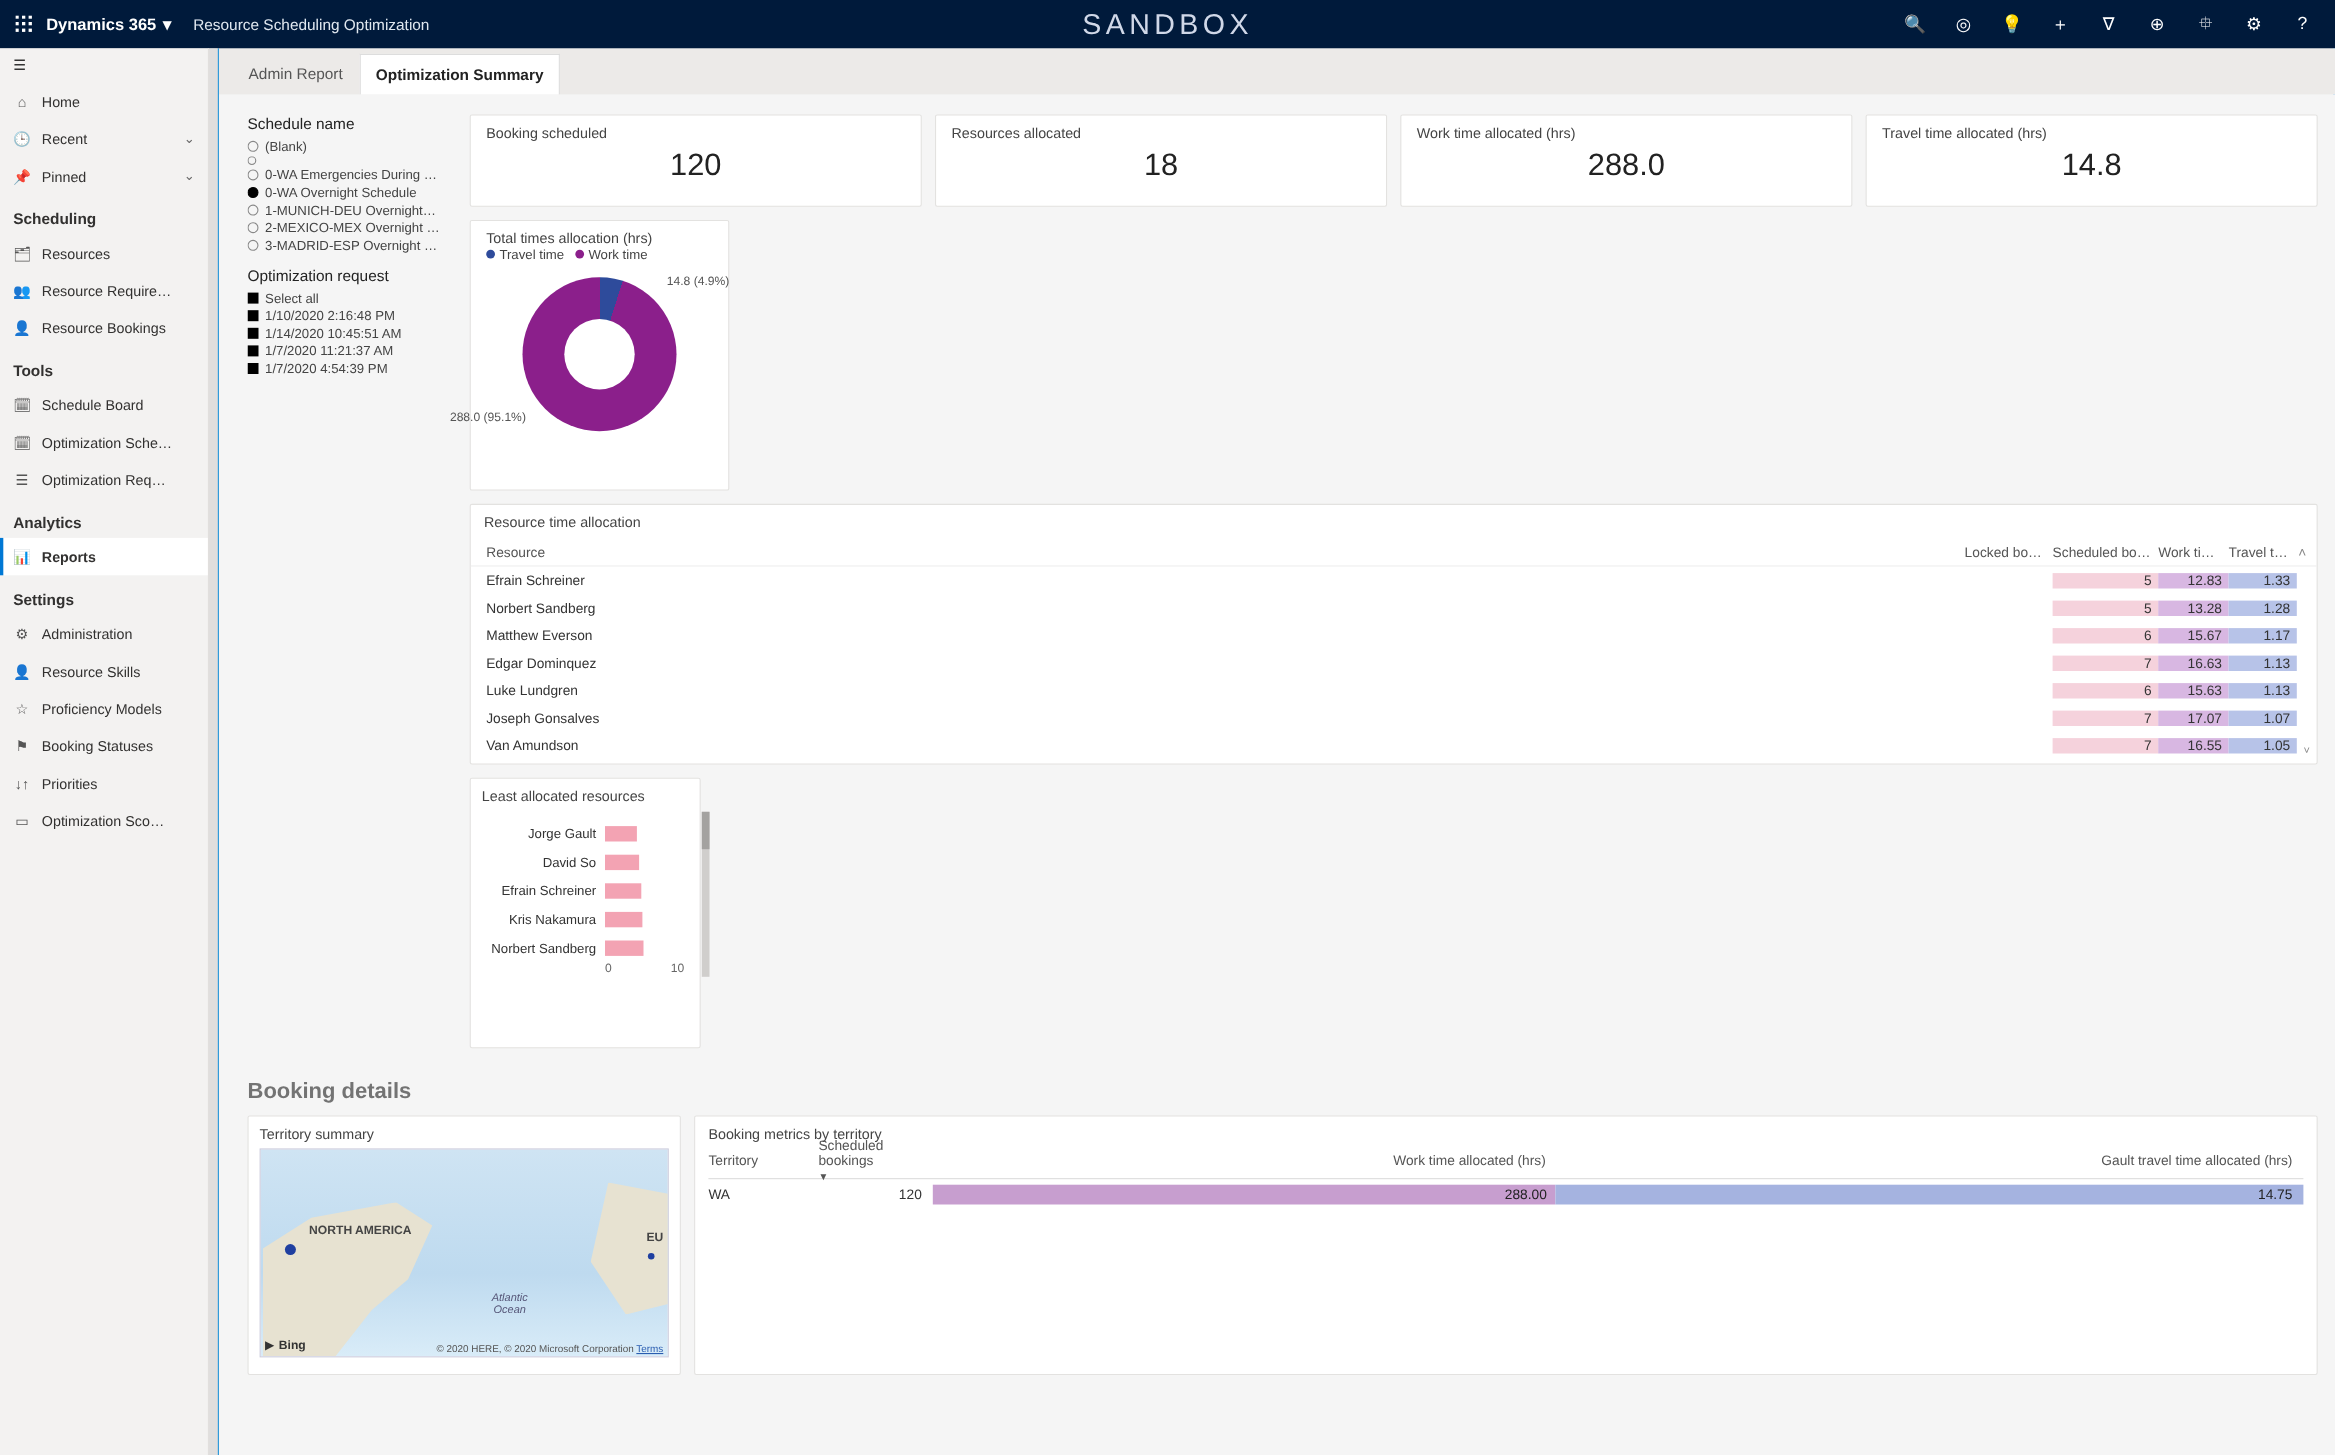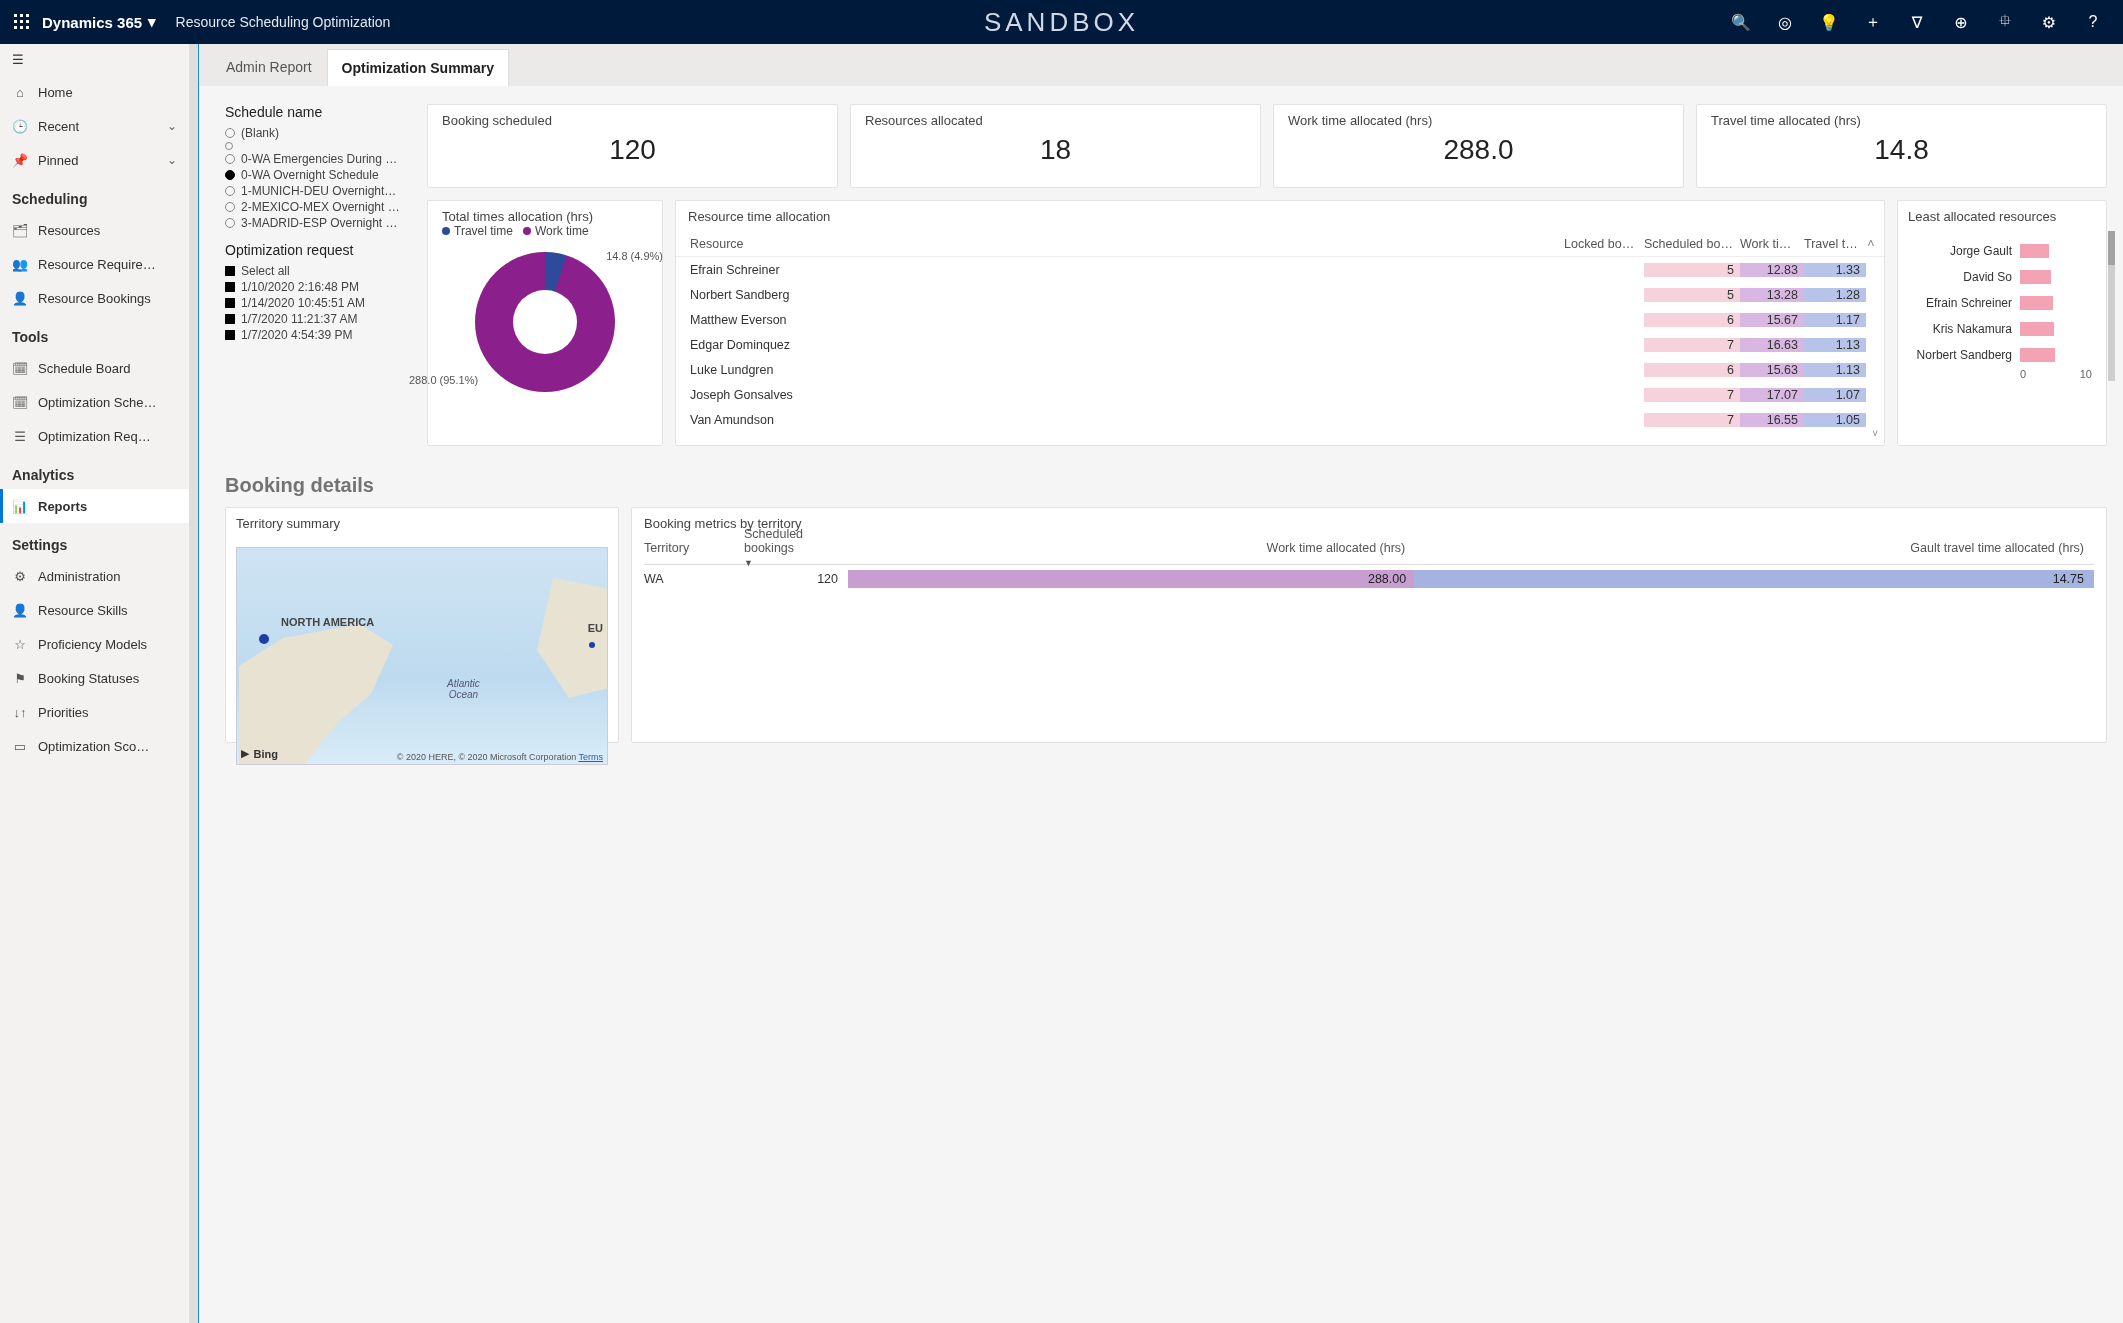--- a/index.html
+++ b/index.html
@@ -34,21 +34,21 @@
   .rdot.selected { background: #000; border-color: #000; }
   .rdot.small { width: 8px; height: 8px; }
   .cbox { width: 10px; height: 10px; background: #000; display: inline-block; }
   .cards-col { flex: 1; display: flex; flex-direction: column; gap: 12px; }
   .refresh-row { display: flex; justify-content: flex-end; font-size: 13px; color: #333; flex-direction: column; align-items: flex-end; }
   .kpi-row { display: flex; gap: 12px; }
   .card { background: #fff; border: 1px solid #e3e2e0; border-radius: 2px; padding: 8px 14px; }
   .kpi-card { flex: 1; height: 84px; }
   .card .card-title { font-size: 13px; color: #444; }
   .card .big { font-size: 28px; font-weight: 300; text-align: center; margin-top: 6px; color: #222; }
-  .mid-row { display: flex; gap: 12px; }
+  .mid-row { display: flex; gap: 12px; flex-direction: column; }
   .donut-card { width: 236px; height: 246px; display: flex; flex-direction: column; align-items: center; }
   .donut-legend { font-size: 12px; color: #444; display: flex; gap: 10px; align-self: flex-start; margin-bottom: 8px; }
   .lg-dot { width: 8px; height: 8px; border-radius: 50%; display: inline-block; margin-right: 4px; }
   .donut-wrap { position: relative; width: 140px; height: 140px; margin-top: 6px; }
   .donut { width: 140px; height: 140px; border-radius: 50%; background: conic-gradient(#2e4b9b 0 17.6deg, #8b1f8b 17.6deg 360deg); display: flex; align-items: center; justify-content: center; }
   .donut-hole { width: 64px; height: 64px; border-radius: 50%; background: #fff; }
   .donut-label-r { position: absolute; font-size: 11px; color: #555; }
   .tbl-card { flex: 1; height: 246px; padding: 0 0 4px 0; }
   .tbl-card .card-title { padding: 8px 12px; }
   .tbl-header, .tbl-row { display: flex; align-items: center; font-size: 12.5px; height: 25px; padding: 0 8px 0 14px; }
@@ -63,21 +63,21 @@
   .bg-pink { background: #f5d2dc; }
   .bg-purp { background: #d8b7e2; }
   .bg-blue { background: #b7c3e8; }
   .least-card { width: 210px; height: 246px; padding: 8px 10px; }
   .least-row { display: flex; align-items: center; gap: 8px; height: 26px; font-size: 12px; }
   .least-row .name { width: 104px; text-align: right; color: #333; }
   .least-row .bar { height: 14px; background: #f3a3b3; }
   .sec-h2 { font-size: 20px; font-weight: 600; margin: 28px 0 10px 0; color: #737373; }
   .booking-row { display: flex; gap: 12px; }
   .map-card { width: 394px; height: 236px; padding: 8px 10px; }
-  .mapbox { width: 100%; height: 218px; margin-top: 16px; background: linear-gradient(180deg,#cfe4f3,#bedaef 60%,#d9ecf8); border: 1px solid #ccd; position: relative; font-size: 10px; color: #555; overflow: hidden; }
+  .mapbox { width: 100%; height: 190px; margin-top: 6px; background: linear-gradient(180deg,#cfe4f3,#bedaef 60%,#d9ecf8); border: 1px solid #ccd; position: relative; font-size: 10px; color: #555; overflow: hidden; }
   .land1 { position: absolute; left: 2px; bottom: 0; width: 220px; height: 140px; background: #e7e2d1; clip-path: polygon(0 30%, 20% 10%, 55% 0, 70% 15%, 60% 50%, 45% 70%, 30% 100%, 0 100%); }
   .land2 { position: absolute; right: -10px; top: 30px; width: 80px; height: 120px; background: #e7e2d1; clip-path: polygon(20% 0, 100% 10%, 100% 90%, 40% 100%, 0 60%); }
   .map-pt { position: absolute; width: 10px; height: 10px; background: #1f3fa0; border-radius: 50%; }
   .terr-card { flex: 1; height: 236px; padding: 8px 12px; }
   .terr-head, .terr-row { display: flex; font-size: 12.5px; align-items: center; }
   .terr-head { color: #555; height: 34px; border-bottom: 1px solid #ddd; }
   .tc-terr { width: 100px; }
   .tc-sb { width: 104px; text-align: right; padding-right: 10px; }
   .tc-wt { flex: 1; text-align: right; padding-right: 8px; background: #c79ecf; height: 18px; display: flex; align-items: center; justify-content: flex-end; color: #222; }
   .tc-tt { flex: 1.2; padding-right: 10px; background: #a5b3e0; height: 18px; display: flex; align-items: center; justify-content: flex-end; color: #222; }

